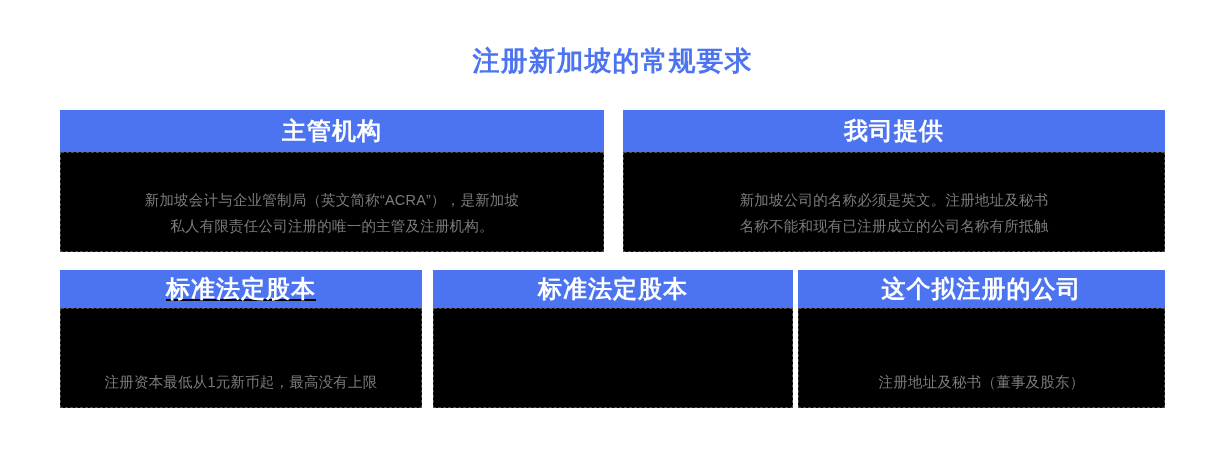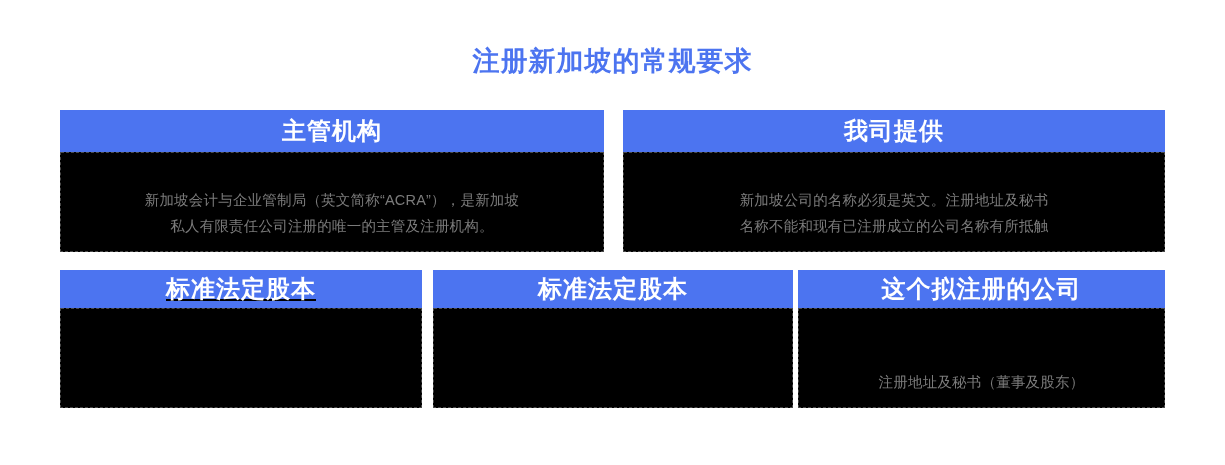--- a/index.html
+++ b/index.html
@@ -115,20 +115,21 @@
       <span class="dash-top"></span>
       <div class="body-text">新加坡公司的名称必须是英文。注册地址及秘书
 名称不能和现有已注册成立的公司名称有所抵触</div>
     </div>
   </div>
 
   <div class="card row2" id="card-2">
     <div class="card-header">标准法定股本</div>
     <div class="card-body">
       <span class="dash-top"></span>
+      <div class="body-text">注册资本最低从1元新币起，最高没有上限</div>
     </div>
   </div>
 
   <div class="card row2" id="card-3">
     <div class="card-header">标准法定股本</div>
     <div class="card-body">
       <span class="dash-top"></span>
     </div>
   </div>
 

